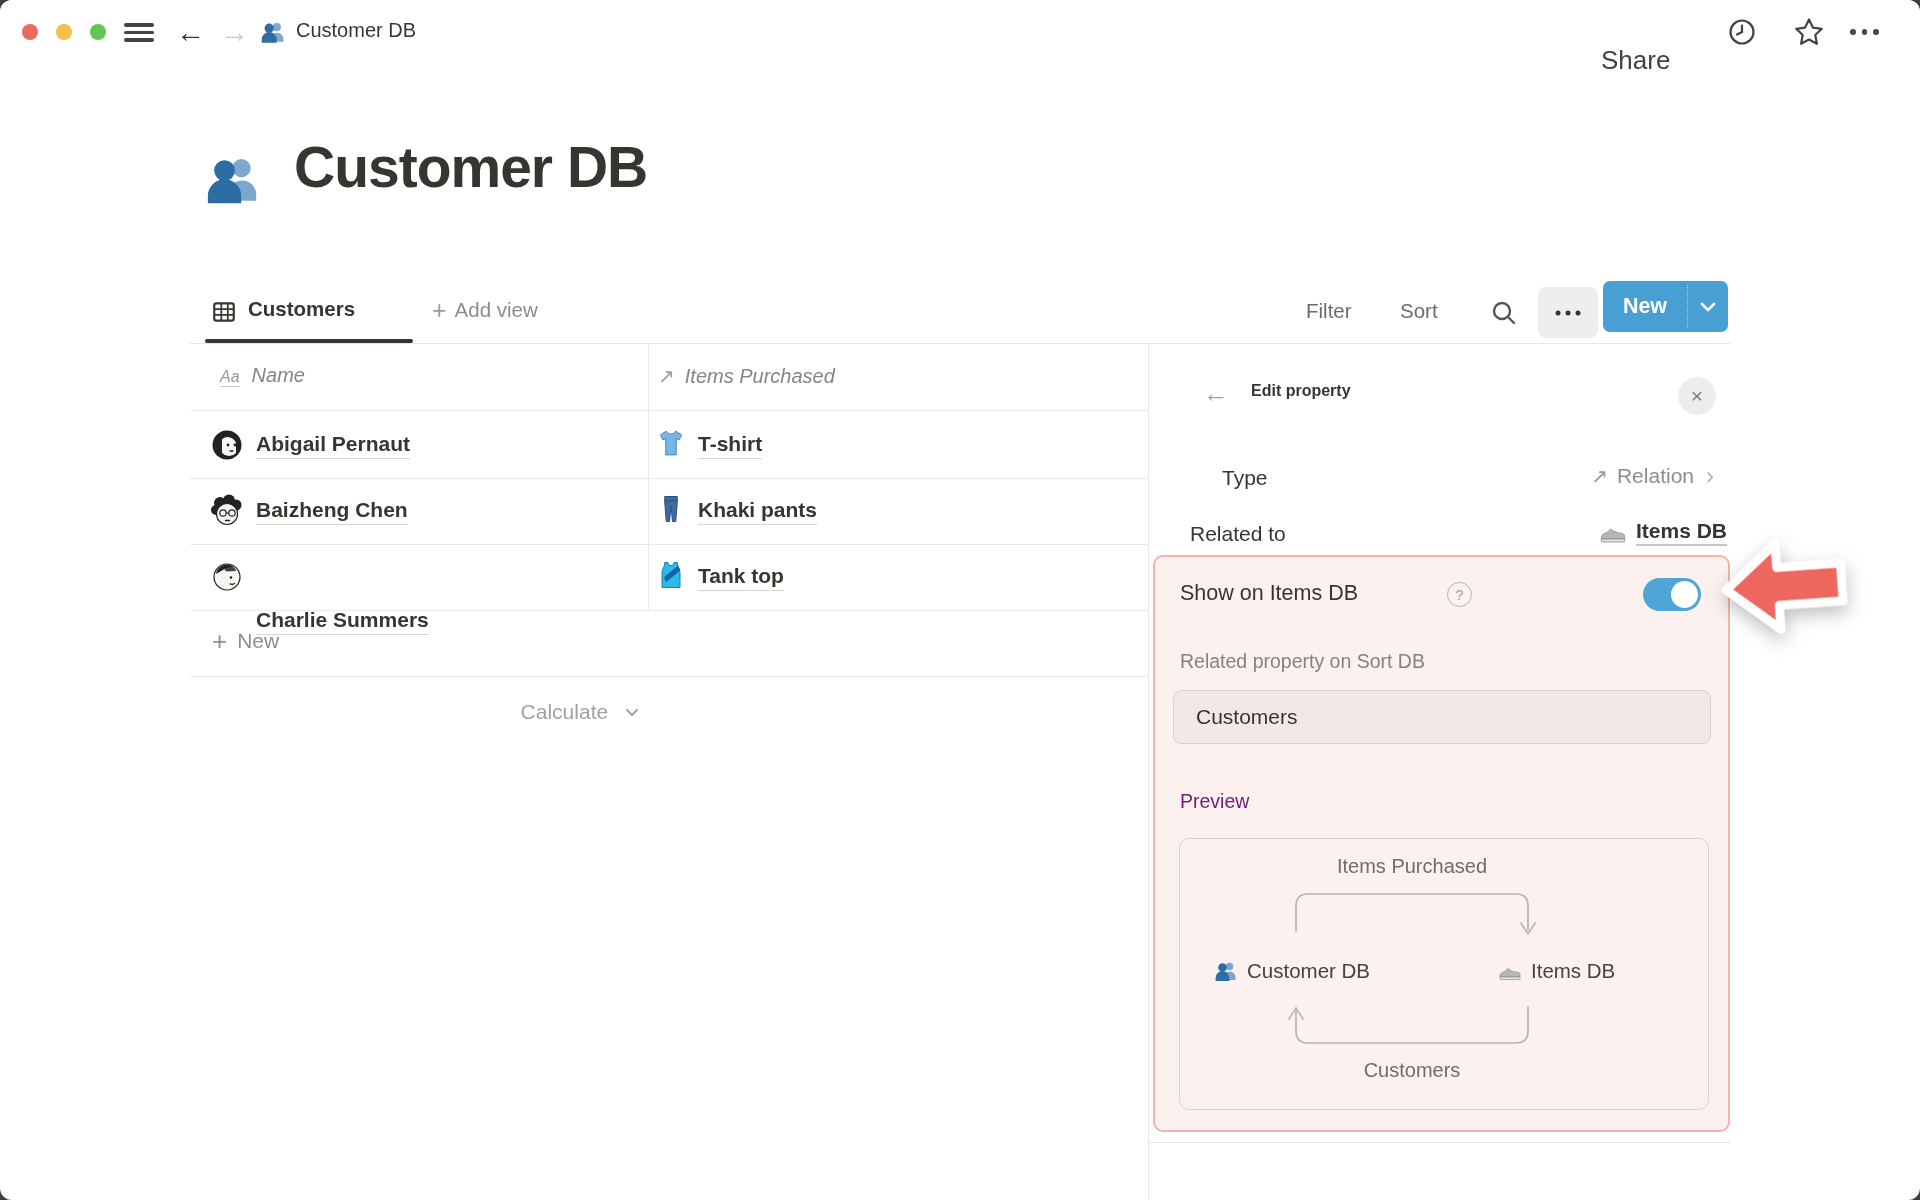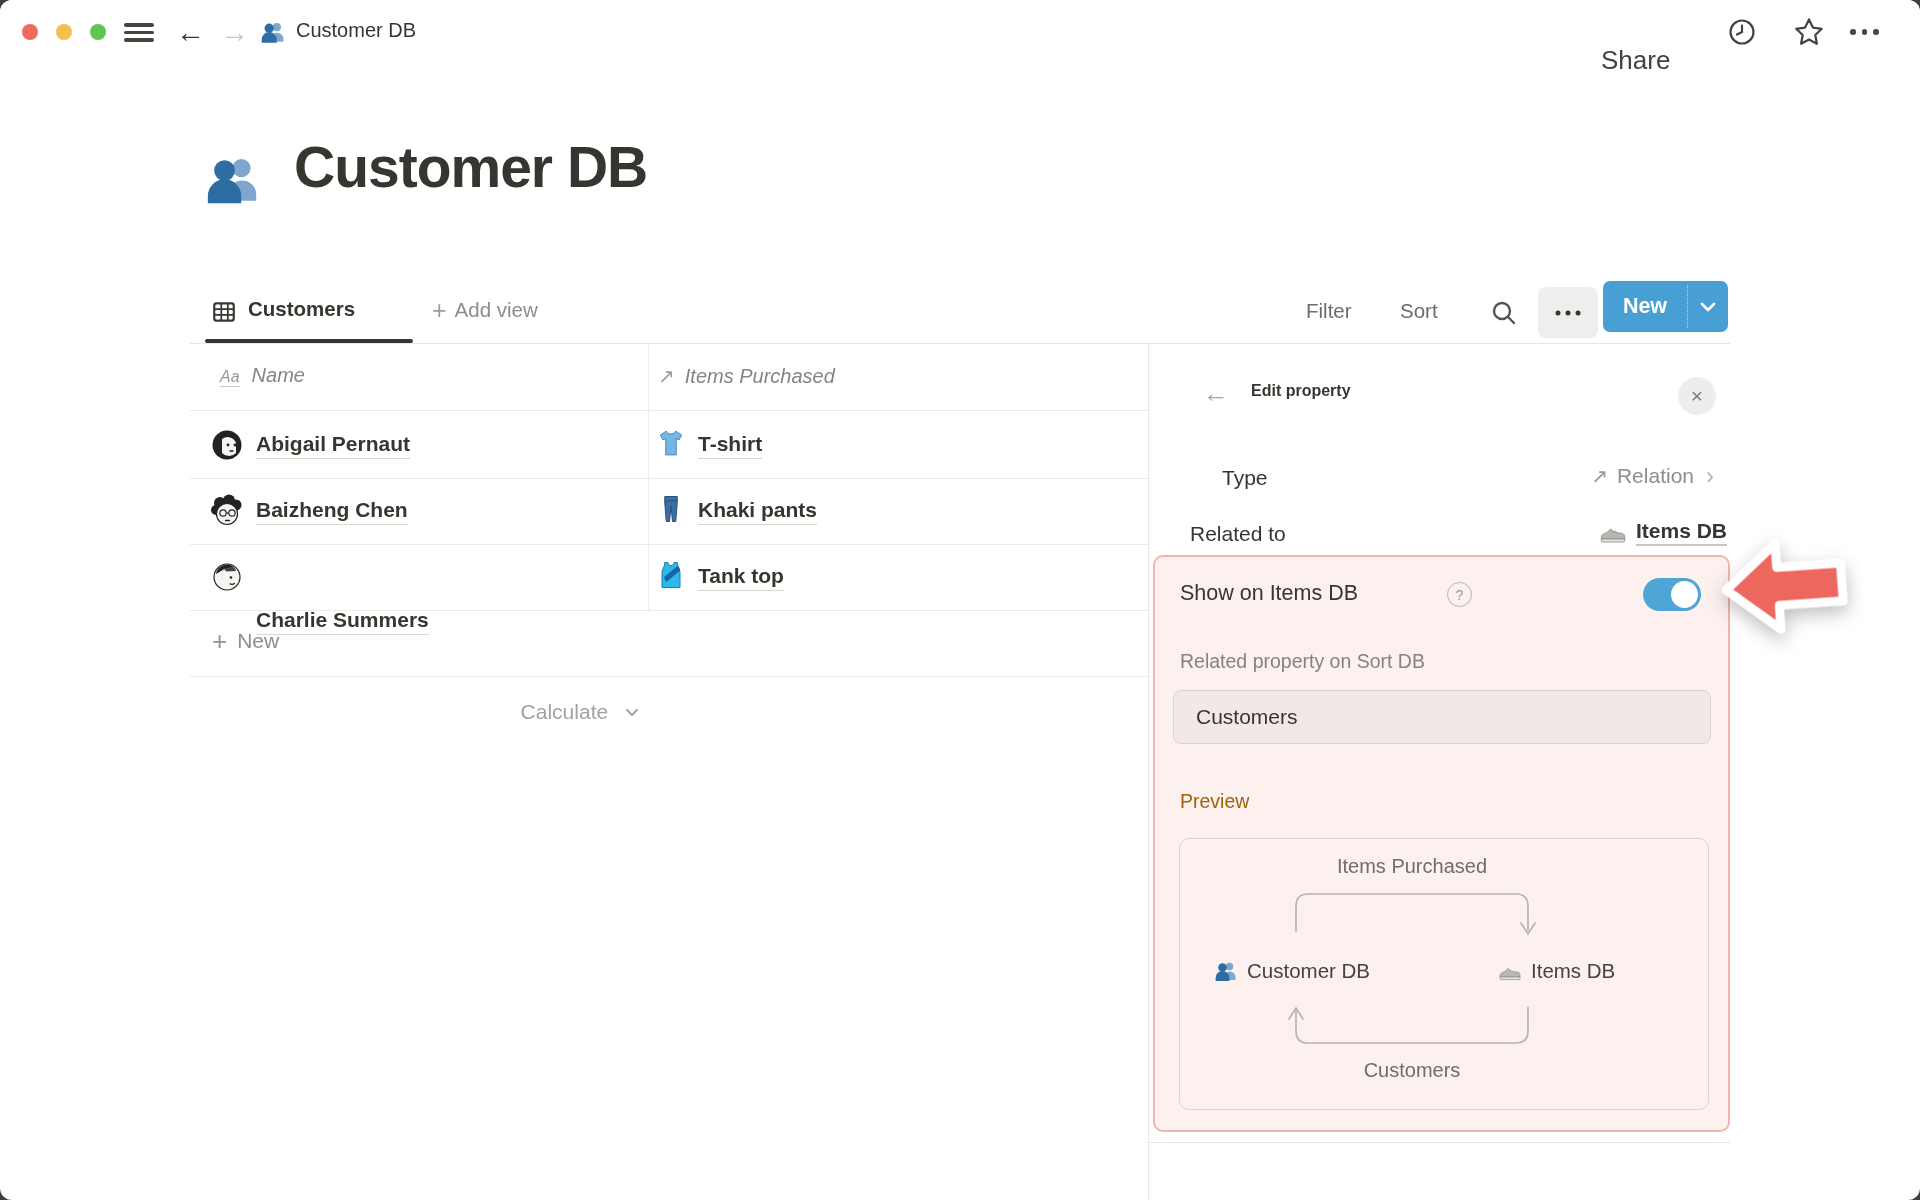--- a/index.html
+++ b/index.html
@@ -67,21 +67,21 @@
   .relto-value .val { color:#37352f; font-size:21px; font-weight:700; border-bottom:2px solid #c9c6c1; padding-bottom:1px; margin-left:9px; }
 
   
   .hl-box { position:absolute; left:1153px; top:555px; width:577px; height:577px; background:#fcf1ef; border:2px solid #f1b5ad; border-radius:10px; }
   .show-label { position:absolute; left:1180px; top:581px; font-size:21.5px; color:#37352f; }
   .help-icon { position:absolute; left:1447px; top:582px; width:25px; height:25px; border:1.5px solid #b7b5b1; border-radius:50%; color:#9b9995; font-size:14px; display:flex; align-items:center; justify-content:center; cursor:pointer; }
   .toggle { position:absolute; left:1643px; top:578px; width:58px; height:33px; border-radius:17px; background:#4fa5d5; cursor:pointer; }
   .toggle .knob { position:absolute; right:3px; top:3px; width:27px; height:27px; border-radius:50%; background:#fff; }
   .rp-label { position:absolute; left:1180px; top:650px; font-size:19.5px; color:#85837d; }
   .rp-input { position:absolute; left:1173px; top:690px; width:538px; height:54px; background:#f2e9e7; border:1px solid #ddd2cf; border-radius:8px; display:flex; align-items:center; padding-left:22px; font-size:21px; color:#37352f; cursor:text; }
-  .prev-label { position:absolute; left:1180px; top:790px; font-size:19.5px; color:#a16207; }
+  .prev-label { position:absolute; left:1180px; top:790px; font-size:19.5px; color:#701a75; }
   .prev-box { position:absolute; left:1179px; top:838px; width:530px; height:272px; border:1.5px solid #d9d4d0; border-radius:10px; }
   .diag-top { position:absolute; left:117px; top:16px; width:230px; text-align:center; font-size:20px; color:#6f6d69; }
   .diag-bottom { position:absolute; left:117px; top:220px; width:230px; text-align:center; font-size:20px; color:#6f6d69; }
   .diag-node { position:absolute; top:120px; display:flex; align-items:center; gap:9px; font-size:20.5px; color:#45433e; }
   .diag-node.left { left:34px; }
   .diag-node.right { left:318px; }
   .hl-bottom-divider { position:absolute; left:1148px; top:1142px; width:582px; height:1px; background:#e7e5e2; }
 
   
   .anno-arrow { position:absolute; left:1718px; top:530px; transform:rotate(-4deg); filter:drop-shadow(0 7px 9px rgba(0,0,0,0.25)); }

